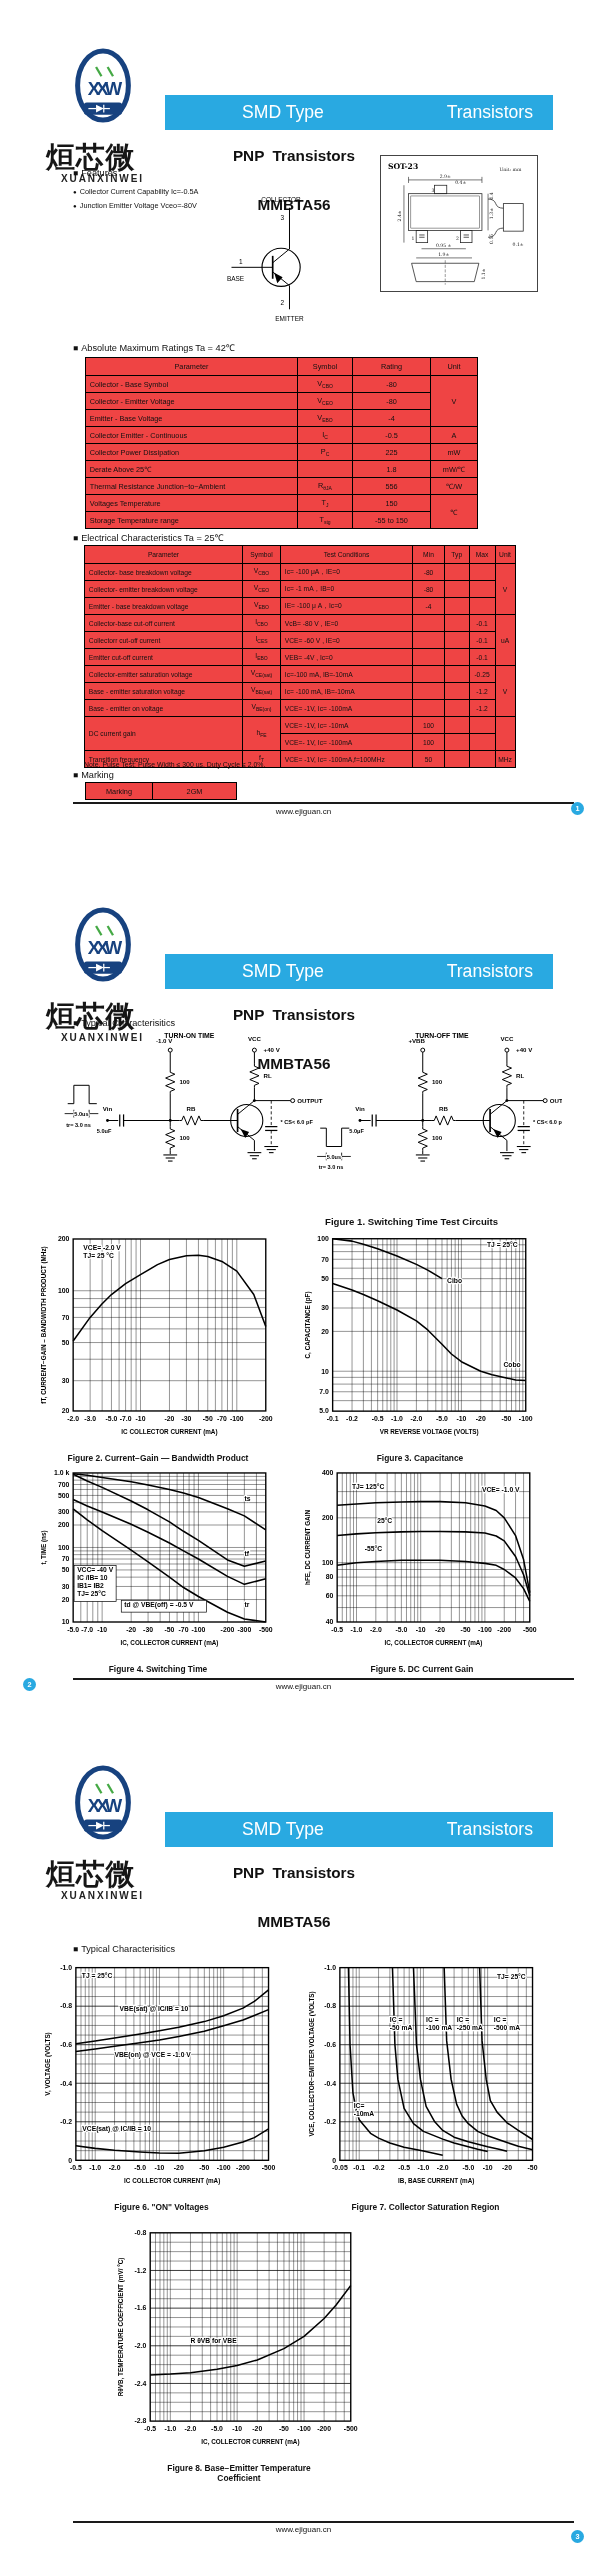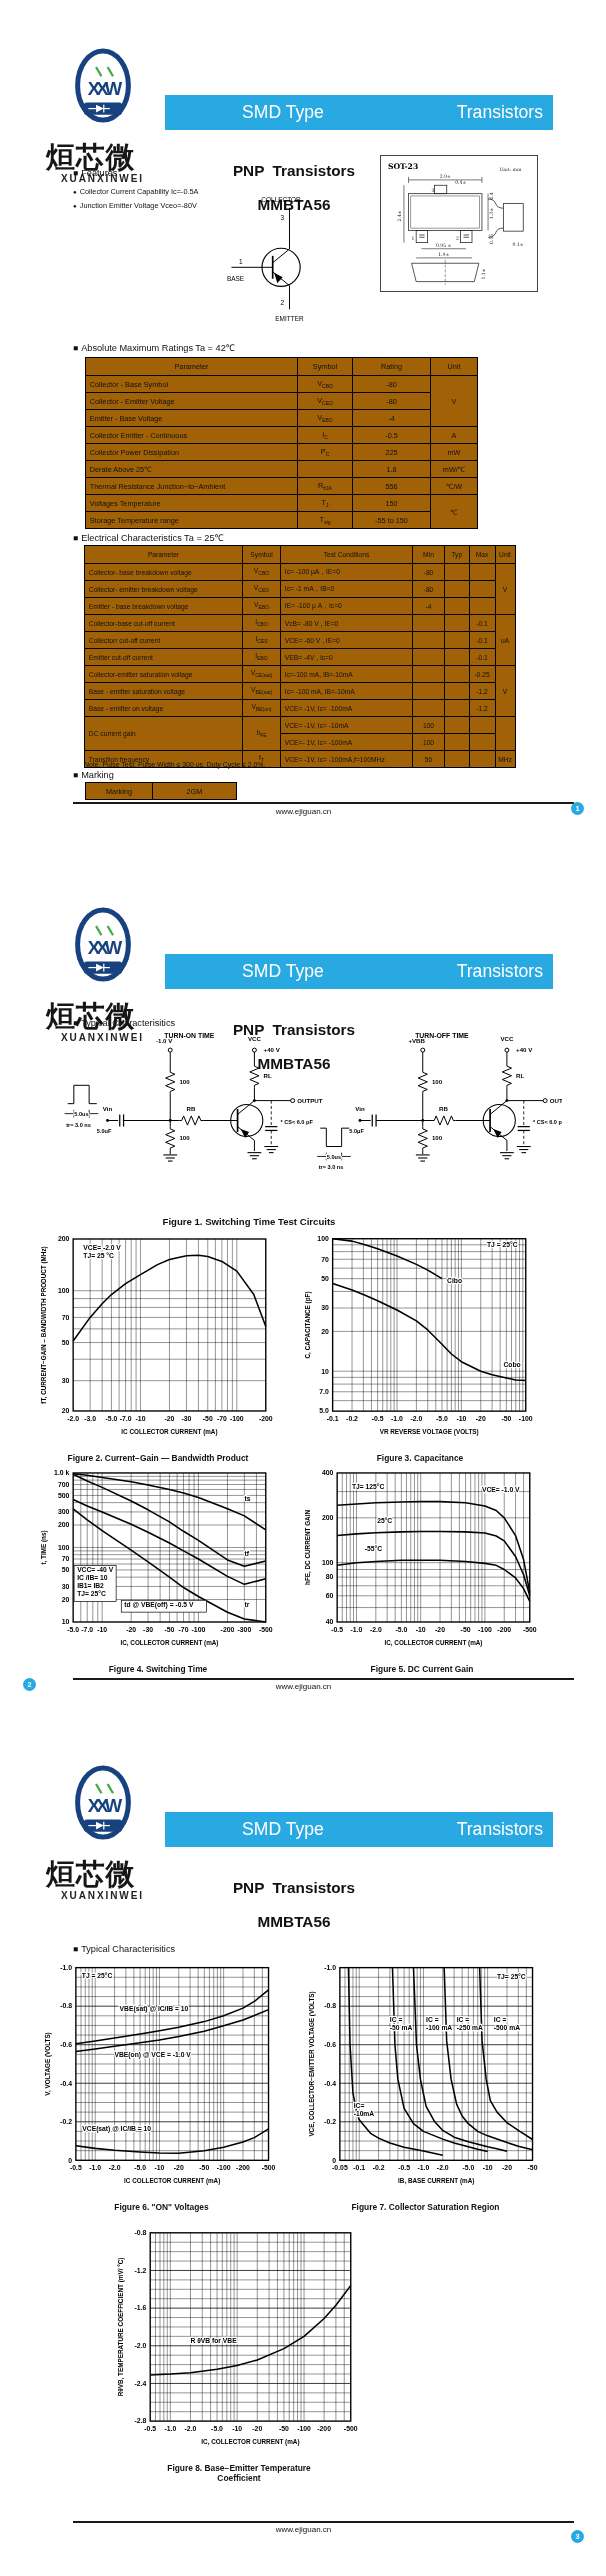--- a/index.html
+++ b/index.html
@@ -4,45 +4,45 @@
 <style>
   html,body{margin:0;padding:0;background:#fff}
   body{width:607px;height:2576px;position:relative;font-family:"Liberation Sans",sans-serif;color:#111}
   .page{position:absolute;left:0;width:607px;height:859px;background:#fff;overflow:hidden}
   #p1{top:0}#p2{top:859px}#p3{top:1717px}
   .abs{position:absolute}
   
   .logo-cn{left:46px;top:138px;width:113px;text-align:left;font-size:29px;font-weight:900;letter-spacing:0.8px;font-family:"DejaVu Sans",sans-serif;color:#161616}
   .logo-en{left:46px;top:173px;width:113px;text-align:center;font-size:10px;font-weight:600;letter-spacing:1.9px;color:#222}
   .bar{left:165px;top:95px;width:388px;height:35px;color:#fff;font-size:17.6px;display:flex;align-items:center}
-  .bar .bl{margin-left:77px}.bar .br{margin-left:auto;margin-right:10px}
+  .bar .bl{margin-left:77px}.bar .br{margin-left:auto;margin-right:20px}
   .t1,.t2{left:179px;width:230px;text-align:center;font-size:15.3px;font-weight:bold;white-space:pre}
-  .t1{top:162px}.t2{top:196px}
+  .t1{top:147px}.t2{top:196px}
   .sec-title{font-size:9.2px;font-weight:400}
   .sec-title .sq{font-size:8.4px;margin-right:3.1px}
   .feat{font-size:7.3px}
   .feat .bu{font-size:6.1px;margin-right:3.1px}
   
-  .dtable{border-collapse:collapse;table-layout:fixed;font-size:7.3px;background:#a16207}
+  .dtable{border-collapse:collapse;table-layout:fixed;font-size:7.3px;background:#ef4444}
   .dtable td,.dtable th{border:1.1px solid #000;height:16px;padding:0 1.5px;text-align:center;font-weight:400;white-space:nowrap;overflow:hidden}
   .dtable thead th{height:17px}
   .dtable .al{text-align:left;padding-left:3.8px}
   .dtable{border:1.5px solid #000}
   .dtable sub{font-size:5px}
   .sm{font-size:6.7px}
   .mark{border:1.7px solid #000;font-size:7.3px}
   .note{font-size:6.9px}
   
   .foot-line{height:2.3px;background:#1a1a1a;left:73px;width:501px}
   .foot-url{left:0;width:607px;text-align:center;font-size:8px}
   .pageno{width:13px;height:13px;border-radius:50%;color:#fff;font-size:7.3px;line-height:13px;text-align:center;font-weight:600}
   
   .chart{position:absolute}
   .chart-cap{font-weight:bold;font-size:8.4px;text-align:center;white-space:pre-line;margin-top:2.3px}
-  .figcap{left:0;width:498px;text-align:center;font-weight:bold;font-size:9.6px}
+  .figcap{left:0;width:498px;text-align:right;font-weight:bold;font-size:9.6px}
   svg .tick{font-family:"Liberation Sans",sans-serif;font-size:9px;font-weight:700;fill:#000}
   svg .axlab{font-family:"Liberation Sans",sans-serif;font-size:8.3px;font-weight:700;fill:#000}
   svg .note{font-family:"Liberation Sans",sans-serif;font-size:8.8px;font-weight:700;fill:#000}
   svg .clab{font-family:"Liberation Sans",sans-serif;font-size:8px;font-weight:600;fill:#000}
   svg .clab-s{font-family:"Liberation Sans",sans-serif;font-size:7.3px;font-weight:600;fill:#000}
   svg .clab-b{font-family:"Liberation Sans",sans-serif;font-size:9px;font-weight:700;fill:#000}
   svg .pin-t{font-family:"Liberation Sans",sans-serif;font-size:8.5px;fill:#000}
   svg .pkg-t{font-family:"DejaVu Serif",serif;font-size:6px;fill:#111}
 </style>
 </head>

